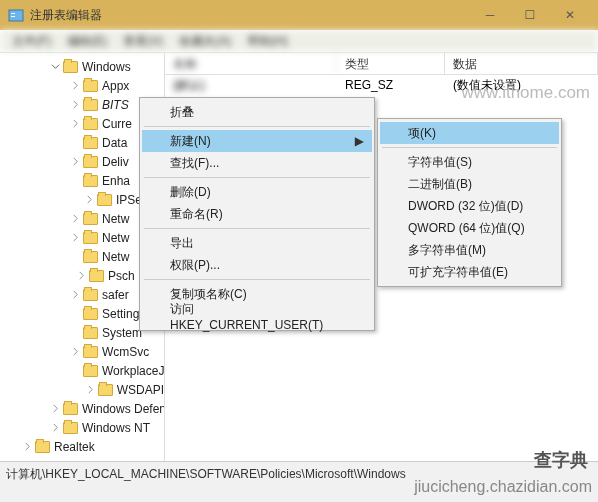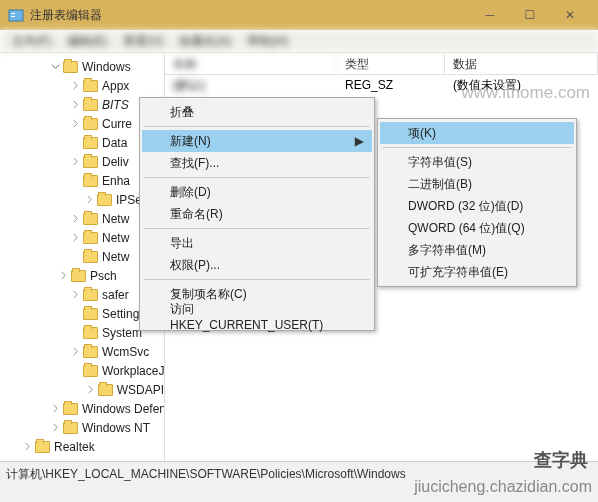--- a/index.html
+++ b/index.html
@@ -24,21 +24,21 @@
     .list-header .col1 { width: 172px; filter: blur(3px); }
     .list-header .col2 { width: 108px; }
     .list-header .col3 { flex: 1; }
     .list-row { display: flex; height: 20px; align-items: center; }
     .list-row .col1 { width: 172px; padding-left: 8px; filter: blur(3px); }
     .list-row .col2 { width: 108px; padding-left: 8px; }
     .list-row .col3 { flex: 1; padding-left: 8px; }
     .wm { position: absolute; top: 30px; right: 8px; color: #bbb; font-size: 17px; }
     .menu { position: absolute; background: #f2f2f2; border: 1px solid #aaa; box-shadow: 2px 2px 4px rgba(0,0,0,0.25); padding: 3px 2px; }
     .ctx1 { top: 97px; left: 139px; width: 236px; }
-    .ctx2 { top: 118px; left: 377px; width: 200px; }
+    .ctx2 { top: 118px; left: 377px; width: 185px; }
     .menu-item { display: flex; align-items: center; height: 22px; padding: 0 24px 0 28px; color: #222; position: relative; }
     .menu-item.hl { background: #9bd1ef; }
     .menu-item .arrow { position: absolute; right: 8px; color: #333; }
     .menu-sep { height: 1px; background: #ccc; margin: 3px 2px; }
     .statusbar { position: absolute; bottom: 0; left: 0; right: 0; height: 41px; background: #f1f1f1; border-top: 1px solid #ccc; padding: 4px 6px; color: #333; }
     .hscroll { position: absolute; bottom: 25px; left: 0; width: 165px; height: 16px; background: #f0f0f0; border-top: 1px solid #ddd; display: flex; }
     .hscroll .btn { width: 16px; height: 16px; background: #e8e8e8; border: 1px solid #ccc; display: flex; align-items: center; justify-content: center; color: #555; }
     .hscroll .track { flex: 1; position: relative; }
     .hscroll .thumb { position: absolute; left: 15px; top: 1px; width: 70px; height: 14px; background: #c9c9c9; }
     .wm2 { position: absolute; bottom: 6px; right: 6px; color: #888; font-size: 16px; margin-top: 44px; }
@@ -152,21 +152,21 @@
             </svg>
           </span>
           <span class="folder"></span>
           <span class="tree-label">Netw</span>
         </div>
         <div class="tree-row" style="padding-left: 70px;">
           <span class="expander"></span>
           <span class="folder"></span>
           <span class="tree-label">Netw</span>
         </div>
-        <div class="tree-row" style="padding-left: 58px;">
+        <div class="tree-row" style="padding-left: 76px;">
           <span class="expander">
             <svg viewBox="0 0 10 10">
               <path d="M3 1 L7 5 L3 9" fill="none" stroke="#888"></path>
             </svg>
           </span>
           <span class="folder"></span>
           <span class="tree-label">Psch</span>
         </div>
         <div class="tree-row" style="padding-left: 70px;">
           <span class="expander">

